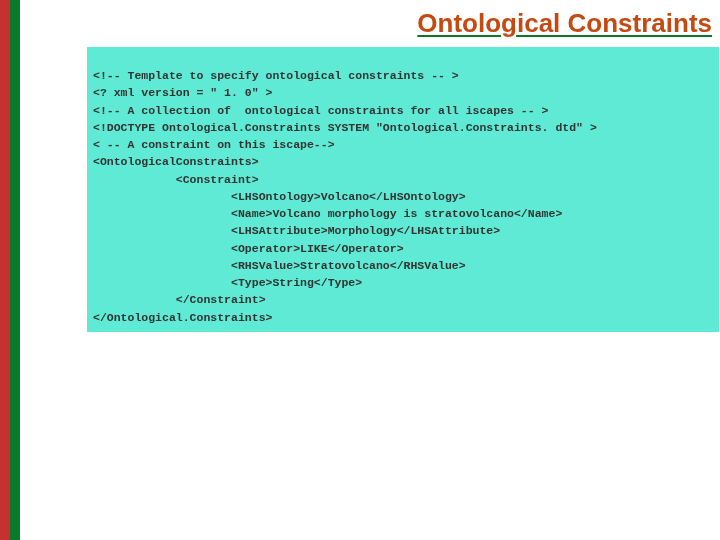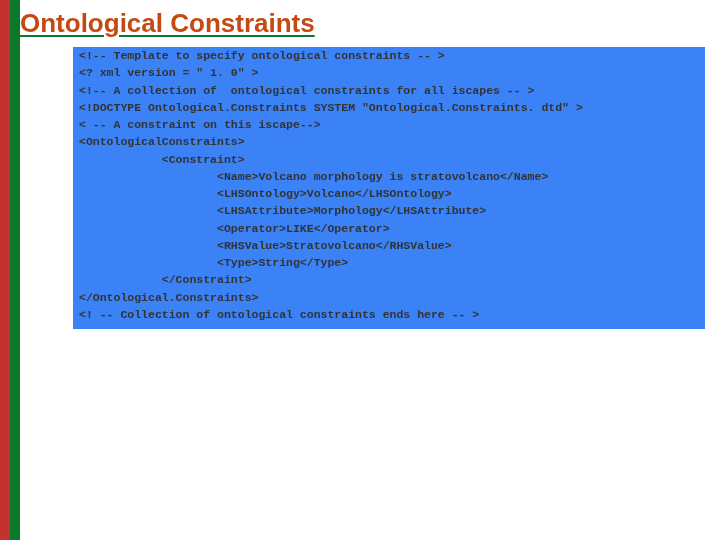--- a/index.html
+++ b/index.html
@@ -24,37 +24,37 @@
     top: 0;
     width: 10px;
     height: 540px;
     background: #0a7a2a;
   }
   .title {
     position: absolute;
     top: 8px;
     right: 8px;
     left: 20px;
-    text-align: left;
+    text-align: right;
     font-family: Arial, Helvetica, sans-serif;
     font-size: 26px;
     font-weight: bold;
     color: #c54a12;
     text-decoration: underline;
     text-decoration-color: #0a7a2a;
     text-decoration-thickness: 2px;
     text-underline-offset: 3px;
   }
   .code-block {
     position: absolute;
-    left: 73px;
+    left: 87px;
     top: 47px;
     width: 632px;
-    background: #3b82f6;
-    padding: 0 6px 6px 6px;
+    background: #5eead4;
+    padding: 20px 6px 6px 6px;
     font-family: "Courier New", monospace;
     font-size: 11.5px;
     line-height: 1.5;
     color: #333333;
     font-weight: bold;
   }
   .code-block .line {
     white-space: pre;
   }
 </style>
@@ -67,22 +67,21 @@
 <div class="title">Ontological Constraints</div>
 
 <div class="code-block">
   <div class="line">&lt;!-- Template to specify ontological constraints -- &gt;</div>
   <div class="line">&lt;? xml version = " 1. 0" &gt;</div>
   <div class="line">&lt;!-- A collection of  ontological constraints for all iscapes -- &gt;</div>
   <div class="line">&lt;!DOCTYPE Ontological.Constraints SYSTEM "Ontological.Constraints. dtd" &gt;</div>
   <div class="line">&lt; -- A constraint on this iscape--&gt;</div>
   <div class="line">&lt;OntologicalConstraints&gt;</div>
   <div class="line">            &lt;Constraint&gt;</div>
+  <div class="line">                    &lt;LHSOntology&gt;Volcano&lt;/LHSOntology&gt;</div>
   <div class="line">                    &lt;Name&gt;Volcano morphology is stratovolcano&lt;/Name&gt;</div>
-  <div class="line">                    &lt;LHSOntology&gt;Volcano&lt;/LHSOntology&gt;</div>
   <div class="line">                    &lt;LHSAttribute&gt;Morphology&lt;/LHSAttribute&gt;</div>
   <div class="line">                    &lt;Operator&gt;LIKE&lt;/Operator&gt;</div>
   <div class="line">                    &lt;RHSValue&gt;Stratovolcano&lt;/RHSValue&gt;</div>
   <div class="line">                    &lt;Type&gt;String&lt;/Type&gt;</div>
   <div class="line">            &lt;/Constraint&gt;</div>
   <div class="line">&lt;/Ontological.Constraints&gt;</div>
-  <div class="line">&lt;! -- Collection of ontological constraints ends here -- &gt;</div>
 </div>
 
 </body></html>

